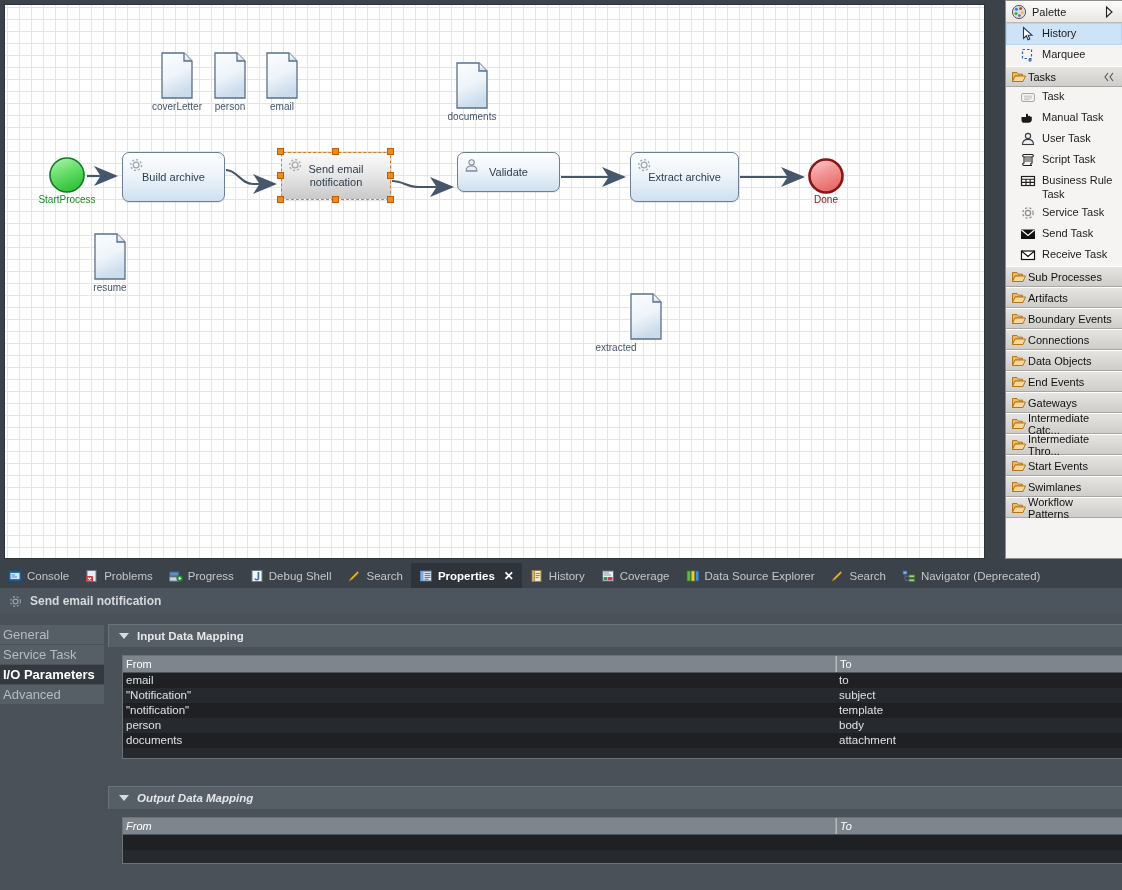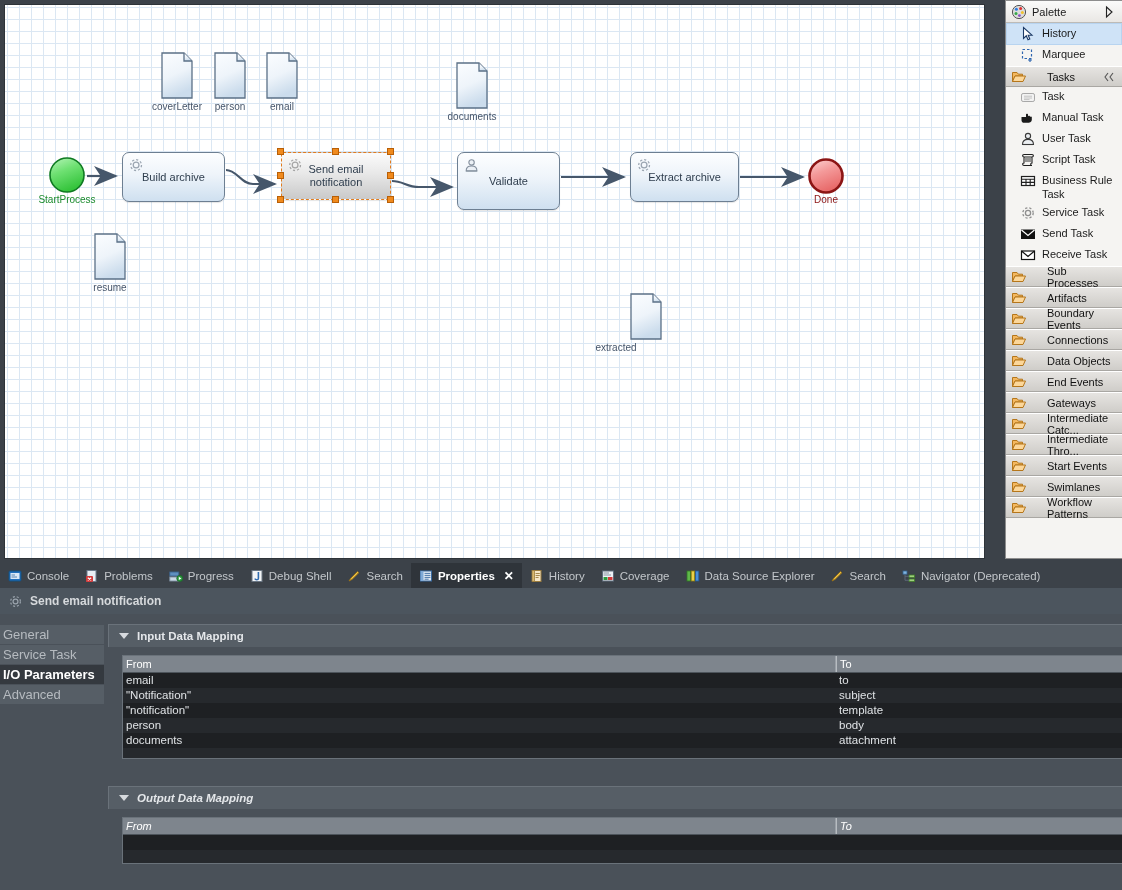--- a/index.html
+++ b/index.html
@@ -93,21 +93,21 @@
   .pal-drawer {
     display: flex; align-items: center;
     height: 21px; padding: 0 5px;
     background: linear-gradient(to bottom,#e6e4e1,#cfcdc9);
     border-top: 1px solid #ffffff;
     border-bottom: 1px solid #a9a7a3;
     color: #111;
     font-size: 11px;
     cursor: pointer;
   }
-  .pal-drawer .ptitle { flex: 1; margin-left: 20px; }
+  .pal-drawer .ptitle { flex: 1; margin-left: 1px; }
   .pal-item {
     display: flex; align-items: flex-start;
     min-height: 21px; padding: 2px 5px 2px 14px;
     color: #1b1b1b; cursor: pointer;
   }
   .pal-item.sel { background: #cfe3f7; border: 1px solid #b8d4f0; padding-left: 13px; }
   .pal-item .ilabel { margin-left: 6px; line-height: 14px; }
   .pal-ico { width: 16px; height: 16px; flex: none; display:block; }
 
   
@@ -299,21 +299,21 @@
       </div>
       <div class="sel-handle" style="left:272px;top:143px;"></div>
       <div class="sel-handle" style="left:327px;top:143px;"></div>
       <div class="sel-handle" style="left:382px;top:143px;"></div>
       <div class="sel-handle" style="left:272px;top:167px;"></div>
       <div class="sel-handle" style="left:382px;top:167px;"></div>
       <div class="sel-handle" style="left:272px;top:191px;"></div>
       <div class="sel-handle" style="left:327px;top:191px;"></div>
       <div class="sel-handle" style="left:382px;top:191px;"></div>
 
-      <div class="task-box" style="left:452px;top:147px;width:103px;height:58px;">
+      <div class="task-box" style="left:452px;top:147px;width:103px;height:40px;">
         <svg class="task-icon" viewBox="0 0 20 20">
           <circle cx="9.5" cy="6" r="3" fill="#e9eef4" stroke="#5c6b7c" stroke-width="1.2"></circle>
           <path d="M3.5,15.5 C3.5,11.5 6,10 9.5,10 C13,10 15.5,11.5 15.5,15.5 Z" fill="#e9eef4" stroke="#5c6b7c" stroke-width="1.2"></path>
           <path d="M3.5,15.5 L15.5,15.5" stroke="#5c6b7c" stroke-width="1.2"></path>
         </svg>
         <div class="task-label">Validate</div>
       </div>
 
       <div class="task-box" style="left:625px;top:147px;width:109px;height:50px;">
         <svg class="task-icon" viewBox="0 0 20 20">

